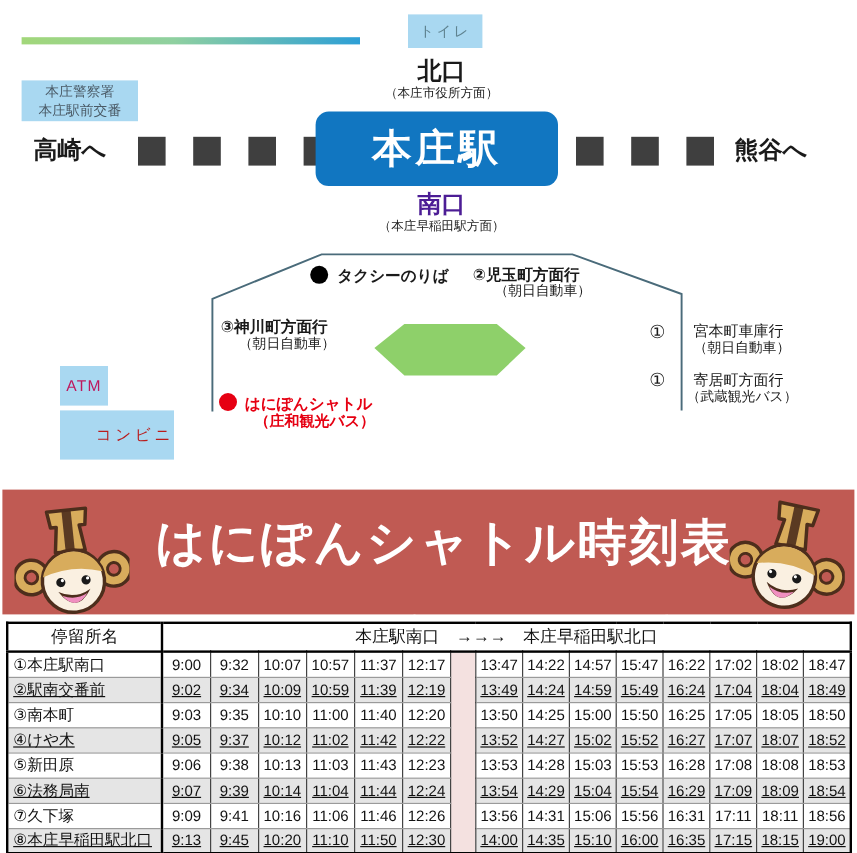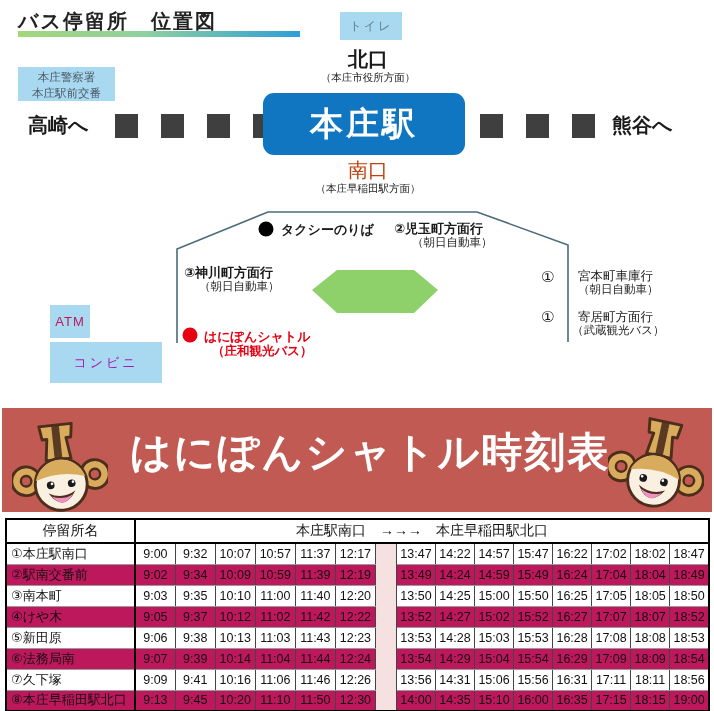--- a/index.html
+++ b/index.html
@@ -11,38 +11,38 @@
   #map-svg { position:absolute; left:0; top:0; z-index:0; }
   .abs { position:absolute; }
   .map-title { left:18px; top:8px; font-size:20px; font-weight:bold; color:#222; letter-spacing:2px; }
   .title-bar { left:18px; top:31px; width:282px; height:6px;
                background:linear-gradient(90deg,#a2d77a 0%,#8fd0a0 45%,#2d9fd6 100%); }
   .bluebox { background:#a9d8f1; color:#5f8390; text-align:center; }
   .toilet-box { left:340px; top:12px; width:62px; height:28px; font-size:12px; line-height:28px; letter-spacing:2px; }
   .police-box { left:18px; top:67px; width:97px; height:34px; font-size:11.5px; line-height:16px; color:#4a5a66; padding-top:2px; }
   .north-exit { left:318px; top:46px; width:100px; text-align:center; font-size:20px; font-weight:bold; color:#1a1a1a; }
   .north-sub  { left:308px; top:71px; width:120px; text-align:center; font-size:10.5px; color:#1a1a1a; }
-  .south-exit { left:318px; top:157px; width:100px; text-align:center; font-size:20px; font-weight:normal; color:#c2410c; }
+  .south-exit { left:318px; top:157px; width:100px; text-align:center; font-size:20px; font-weight:bold; color:#4c1d95; }
   .south-sub  { left:303px; top:182px; width:130px; text-align:center; font-size:10.5px; color:#1a1a1a; }
   .to-takasaki { left:28px; top:112px; font-size:20px; font-weight:bold; color:#1a1a1a; }
   .to-kumagaya { left:612px; top:112px; font-size:20px; font-weight:bold; color:#1a1a1a; }
   .rail { top:114px; display:flex; }
   .rail .sq { width:23px; height:24px; background:#3f3f3f; margin-right:23px; }
   .rail-left { left:115px; }
   .rail-right { left:480px; }
   .station-box { left:263px; top:93px; width:202px; height:62px; background:#1176c1; border-radius:11px;
                  color:#fff; font-size:33px; font-weight:bold; letter-spacing:3px;
                  display:flex; align-items:center; justify-content:center; z-index:2; }
   .lbl { color:#1a1a1a; white-space:nowrap; z-index:3; }
   .b13 { font-size:13px; font-weight:bold; }
   .n12 { font-size:11.5px; }
   .red { color:#e60012; }
   .circ-num { font-size:15px; }
   .atm-box { left:50px; top:305px; width:40px; height:33px; font-size:13px; line-height:33px; color:#be185d; letter-spacing:1px; }
-  .conv-box { left:50px; top:342px; width:112px; height:41px; font-size:13px; line-height:41px; color:#a21caf; letter-spacing:3px; }
+  .conv-box { left:50px; top:342px; width:95px; height:41px; font-size:13px; line-height:41px; color:#b91c1c; letter-spacing:3px;text-align:right; }
 
   
   #banner { position:absolute; left:2px; top:408px; width:710px; height:104px; background:#c05a53; }
   .banner-title { position:absolute; left:368px; top:17px; transform:translateX(-50%);
                   color:#fff; font-size:41px; font-weight:bold; letter-spacing:2px; white-space:nowrap; }
   .banner-sub { position:absolute; left:443px; top:102px; transform:translateX(-50%);
                 color:#fff; font-size:13px; font-weight:bold; white-space:nowrap; }
   .mascot { position:absolute; width:96px; height:100px; }
   .mascot-left { left:10px; top:12px; }
   .mascot-right { left:606px; top:8px; transform:scaleX(-1); }
@@ -50,21 +50,21 @@
   
   #timetable { position:absolute; left:5px; top:518px; width:705px;
                border-collapse:collapse; table-layout:fixed; font-size:12.5px; color:#111; }
   #timetable td, #timetable th { border-right:1px solid #444; border-bottom:1px solid #9a9a9a;
                text-align:center; vertical-align:middle; overflow:hidden; white-space:nowrap; }
   #timetable { border:2px solid #000; }
   #timetable thead th { height:24px; font-weight:normal; font-size:14px; border-bottom:2px solid #000; background:#fff; }
   #timetable tbody tr { height:21px; }
   #timetable td.stop { text-align:left; padding-left:4px; font-size:13px; border-right:2px solid #000; }
   #timetable th.stop-h { border-right:2px solid #000; }
-  #timetable tr.pink td { background:#be185d; }
+  #timetable tr.pink td { background:#e5e5e5;text-decoration:underline; }
   #timetable tr.white td { background:#fff; }
   #timetable td.gap { background:#f4e1e0 !important; border-bottom:none; }
 </style>
 </head>
 <body>
 
 <div id="page">
 
   <div id="map">
 
@@ -72,21 +72,20 @@
 
       <polyline points="177,343 177,249 268,212 477,212 568,245 568,342" fill="none" stroke="#4a6b7a" stroke-width="1.6"></polyline>
 
       <polygon points="312,290 337,270 414,270 438,290 414,313 337,313" fill="#8ed06a"></polygon>
 
       <circle cx="266" cy="229" r="7.5" fill="#000"></circle>
 
       <circle cx="190" cy="335" r="7.5" fill="#e60012"></circle>
     </svg>
 
-    <div class="abs map-title">バス停留所　位置図</div>
     <div class="abs title-bar"></div>
 
     <div class="abs bluebox toilet-box">トイレ</div>
 
     <div class="abs bluebox police-box">
       <div>本庄警察署</div>
       <div>本庄駅前交番</div>
     </div>
 
     <div class="abs north-exit">北口</div>

